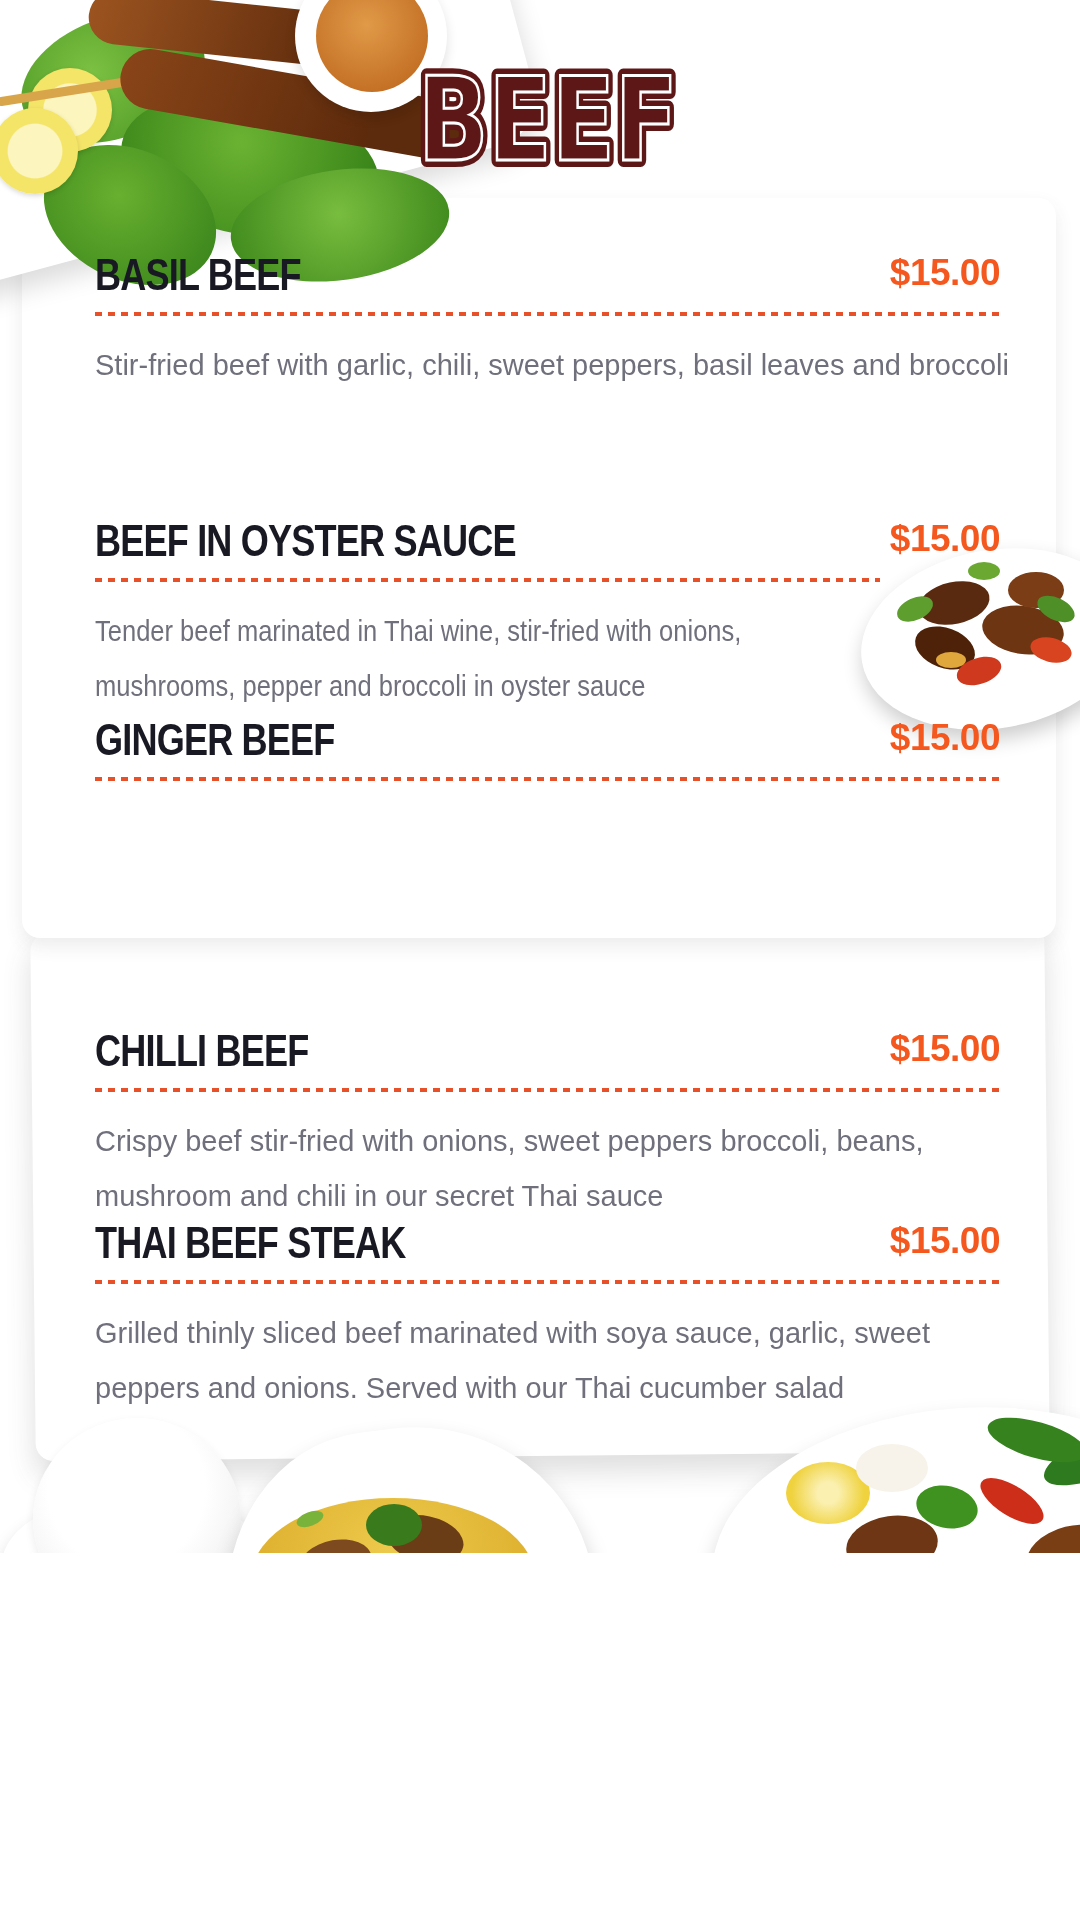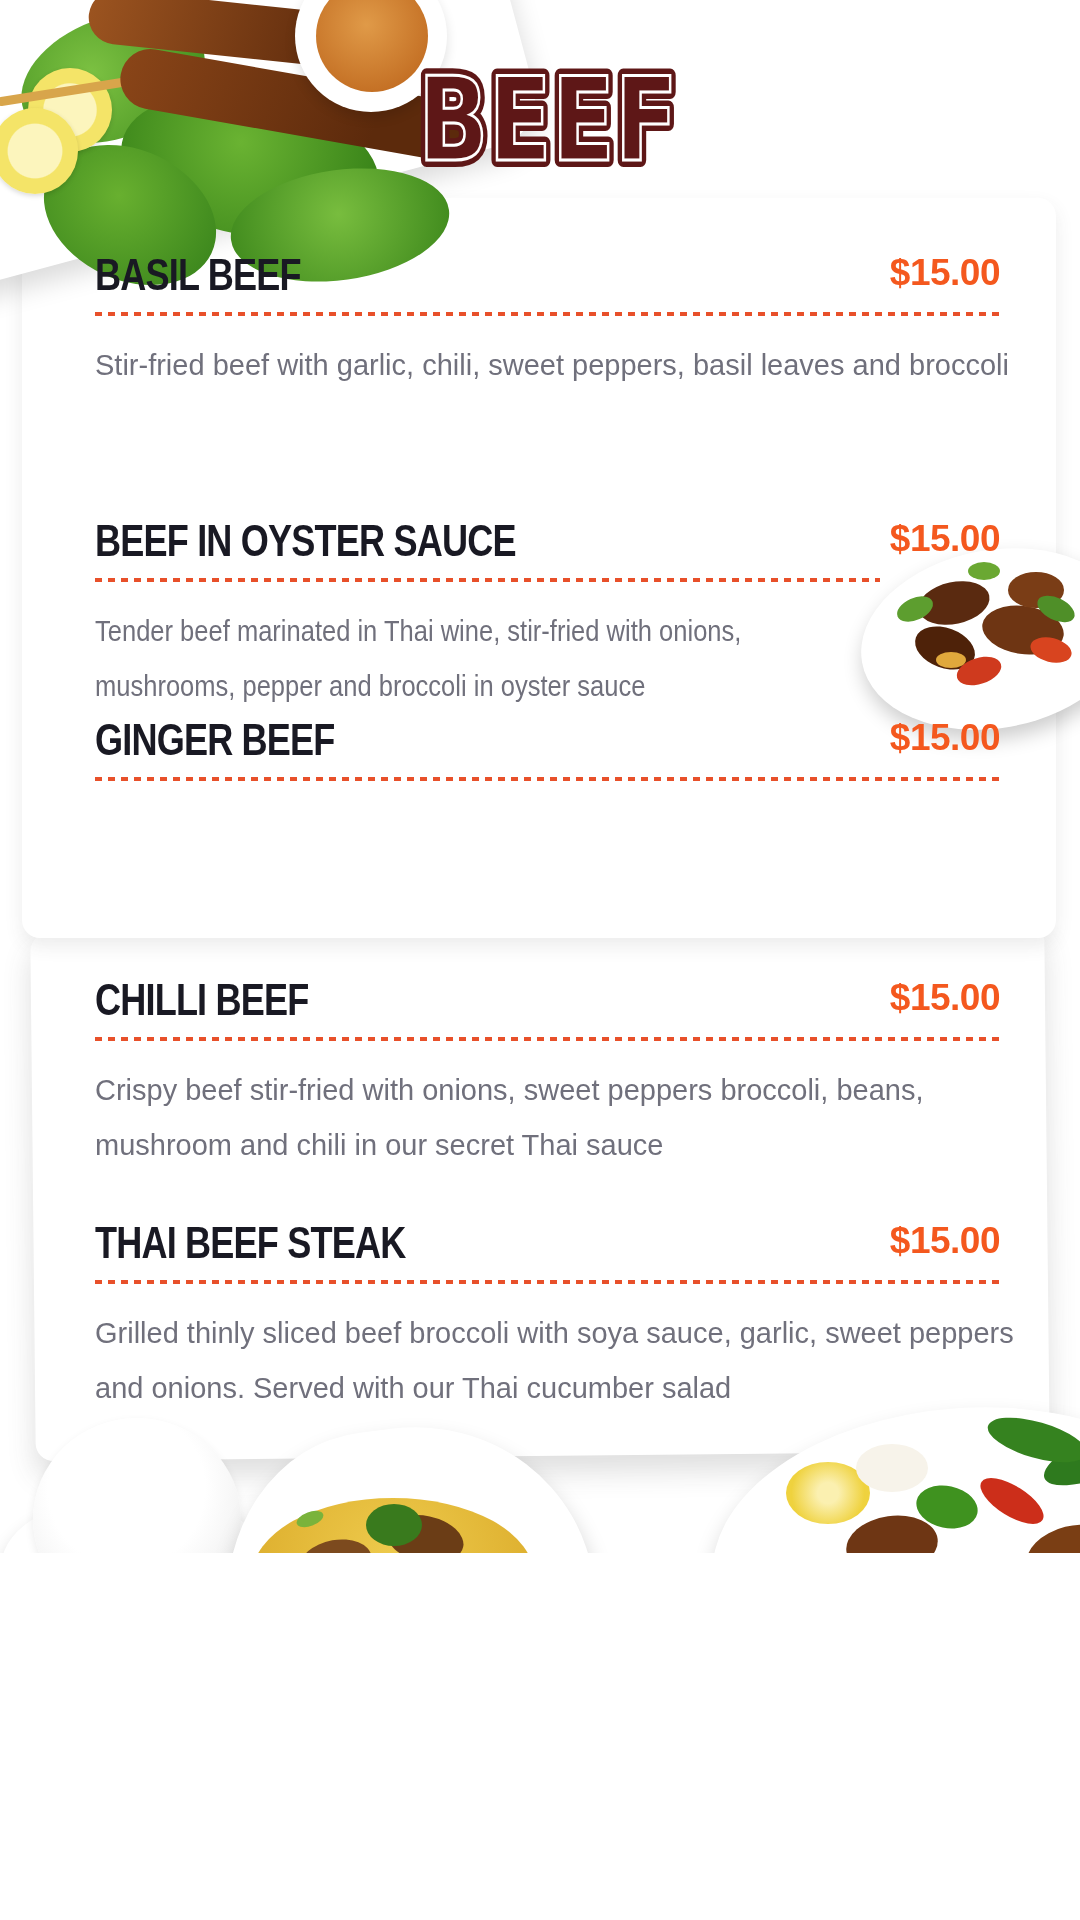--- a/index.html
+++ b/index.html
@@ -35,21 +35,21 @@
               box-shadow:0 6px 12px rgba(0,0,0,.12);}
   .sauce{left:316px;top:-20px;width:112px;height:112px;
          background:radial-gradient(circle at 45% 40%,#e09a48,#c26d22 80%);}
 
   
   .heading-svg{position:absolute;left:0;top:0;width:1080px;height:220px;}
 
   
   .items{position:absolute;left:95px;top:0;width:930px;}
   .item{position:absolute;left:0;width:930px;}
-  .item-1{top:250px}.item-2{top:516px}.item-3{top:715px}.item-4{top:975px}.item-5{top:1218px}
+  .item-1{top:250px}.item-2{top:516px}.item-3{top:715px}.item-4{top:1026px}.item-5{top:1218px}
   .row{position:relative;height:50px;}
   .name{position:absolute;left:0;top:0;font-size:44px;font-weight:bold;color:#191923;
         letter-spacing:-1px;transform:scaleX(.82);transform-origin:left top;white-space:nowrap;}
   .price{position:absolute;right:25px;top:2px;font-size:37px;font-weight:bold;color:#f4581e;
          letter-spacing:-.5px;}
   .dash{margin-top:12px;width:905px;height:4px;
         background:repeating-linear-gradient(90deg,#e8502a 0 7px,transparent 7px 13px);}
   .desc{margin-top:22px;width:930px;font-size:29px;line-height:55px;color:#70707c;}
   .item-2 .dash{width:785px;}
   .item-2 .desc{width:795px;transform:scaleX(.88);transform-origin:left top;}
@@ -156,21 +156,21 @@
       <div class="dash"></div>
       <div class="desc">Crispy beef stir-fried with onions, sweet peppers broccoli, beans, mushroom and chili in our secret Thai sauce</div>
     </div>
 
     <div class="item item-5">
       <div class="row">
         <span class="name">THAI BEEF STEAK</span>
         <span class="price">$15.00</span>
       </div>
       <div class="dash"></div>
-      <div class="desc">Grilled thinly sliced beef broccoli with soya sauce, garlic, sweet peppers and onions. Served with our Thai cucumber salad</div>
+      <div class="desc">Grilled thinly sliced beef marinated with soya sauce, garlic, sweet peppers and onions. Served with our Thai cucumber salad</div>
     </div>
   </div>
 
   <div>
     <div class="rice-plate"></div>
     <div class="rice-ball"></div>
   </div>
 
   <div>
     <div class="curry-bowl"></div>

